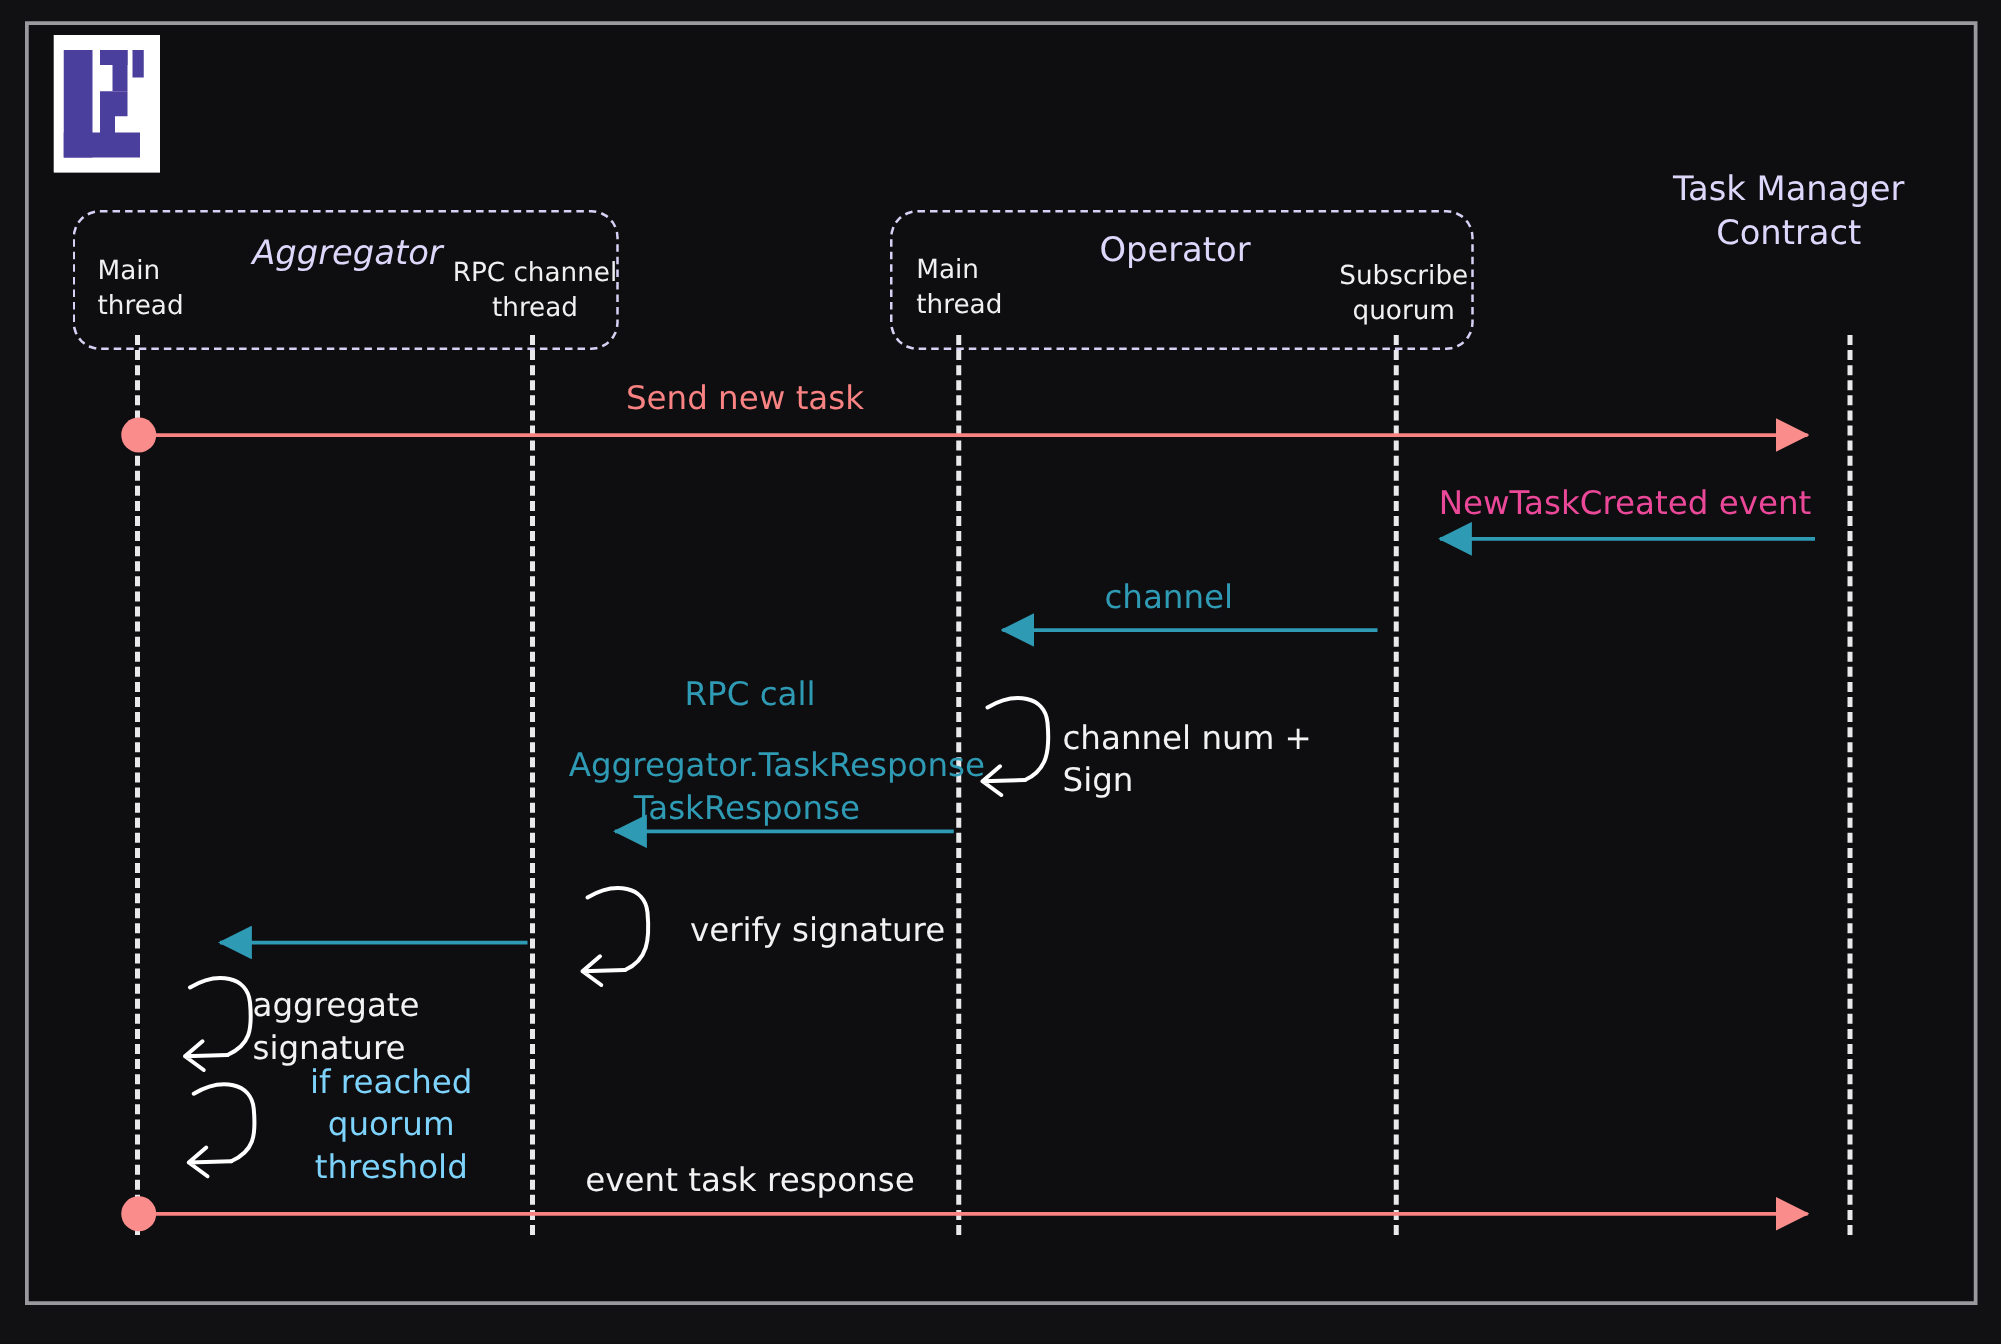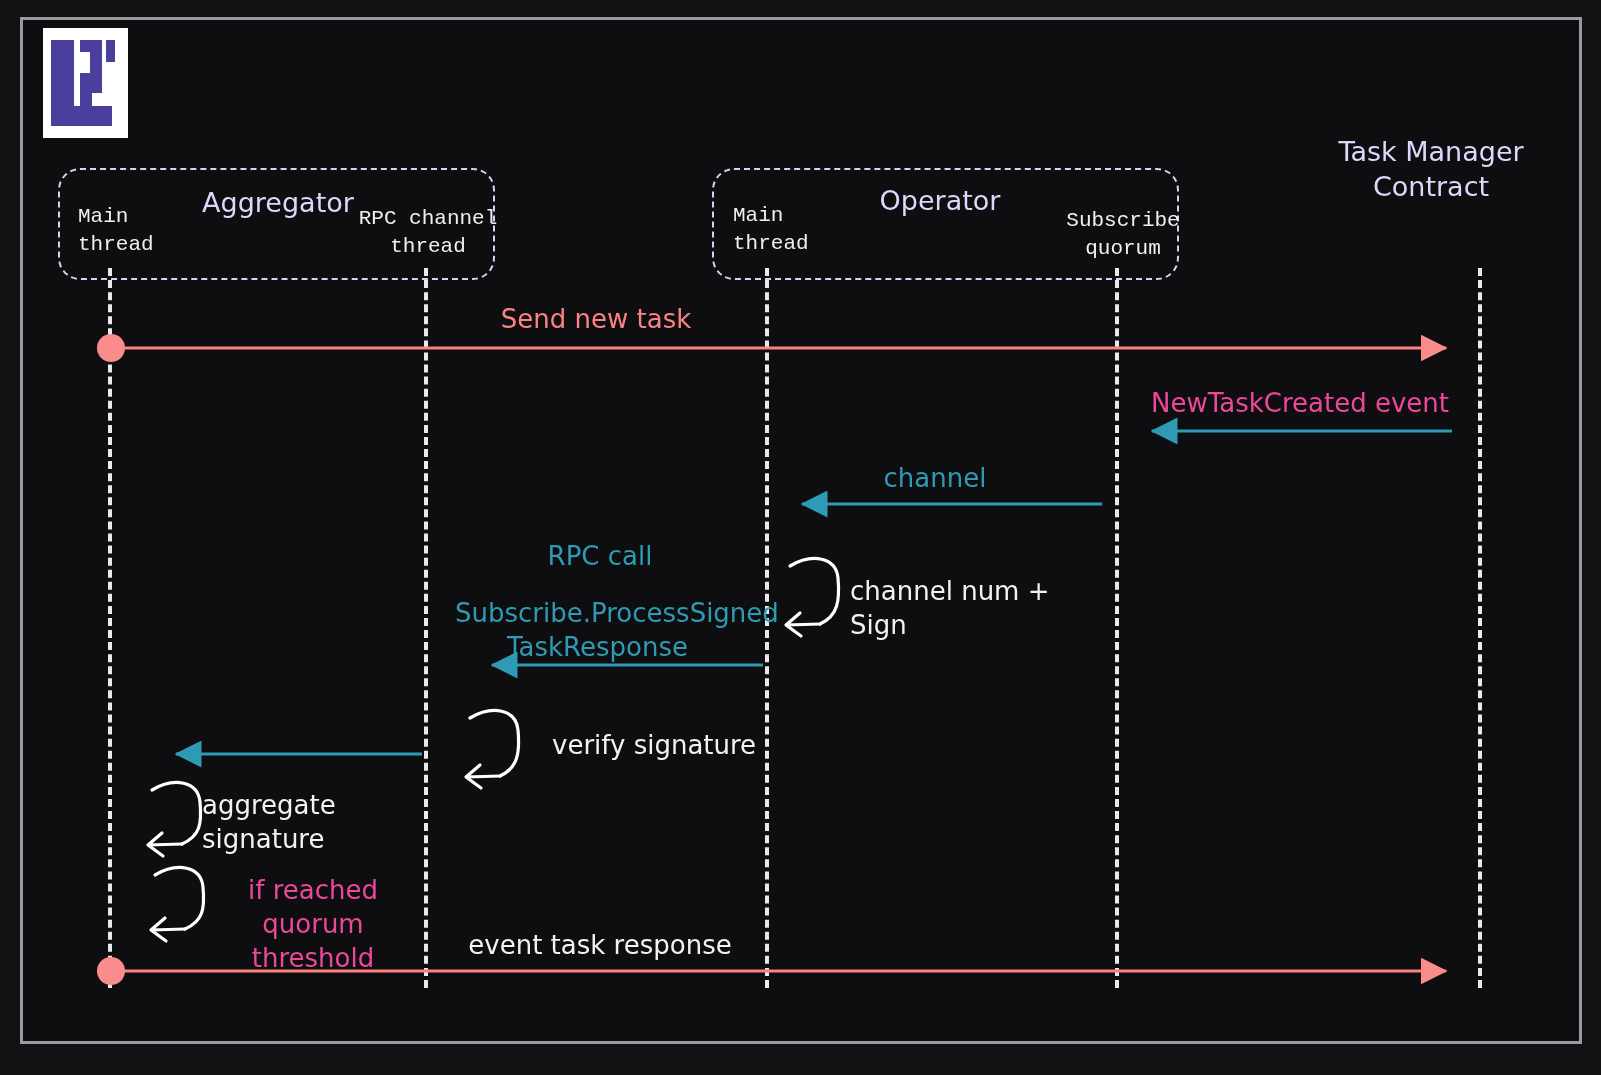--- a/index.html
+++ b/index.html
@@ -19,21 +19,20 @@
   }
   #logo svg{display:block;}
   
   .group-box{
     position:absolute;border:2.5px dashed #d7d2f5;border-radius:22px;
     box-sizing:border-box;background:transparent;
   }
   .thread-label{
     position:absolute;color:#f0f0f0;font-size:21px;line-height:1.32;
     white-space:pre-line;
-    font-family:Liberation Mono, monospace;
   }
   .actor-title{
     position:absolute;color:#ddd8fb;font-size:27px;line-height:1.28;
     text-align:center;white-space:pre-line;
   }
   
   .lifeline{
     position:absolute;width:0;border-left:4px dashed #e9e9ec;
   }
   .msg-label{
@@ -60,21 +59,21 @@
         <rect x="37" y="12" width="22" height="12"></rect>
         <rect x="47" y="12" width="12" height="33"></rect>
         <rect x="37" y="45" width="22" height="20"></rect>
         <rect x="37" y="55" width="12" height="30"></rect>
         <rect x="63" y="12" width="9" height="22"></rect>
       </g>
     </svg>
   </div>
 
   <div class="group-box" style="left:58px;top:168px;width:437px;height:112px;"></div>
-  <div class="actor-title" style="left:178px;top:186px;width:200px;">Aggregator</div>
+  <div class="actor-title" style="left:178px;top:186px;width:200px;font-style:italic;">Aggregator</div>
   <div class="thread-label" style="left:78px;top:203px;width:120px;">Main
 thread</div>
   <div class="thread-label" style="left:358px;top:205px;width:140px;text-align:center;">RPC channel
 thread</div>
 
   <div class="group-box" style="left:712px;top:168px;width:467px;height:112px;"></div>
   <div class="actor-title" style="left:855px;top:184px;width:170px;">Operator</div>
   <div class="thread-label" style="left:733px;top:202px;width:120px;">Main
 thread</div>
   <div class="thread-label" style="left:1058px;top:207px;width:130px;text-align:center;">Subscribe
@@ -148,29 +147,29 @@
   </svg>
 
   <div class="msg-label" style="left:456px;top:303px;width:280px;color:#f98282;">Send new task</div>
 
   <div class="msg-label" style="left:1140px;top:387px;width:320px;color:#ec4899;">NewTaskCreated event</div>
 
   <div class="msg-label" style="left:840px;top:462px;width:190px;color:#2f9ab4;">channel</div>
 
   <div class="msg-label" style="left:495px;top:540px;width:210px;color:#2f9ab4;">RPC call</div>
 
-  <div class="msg-label" style="left:455px;top:597px;width:285px;color:#2f9ab4;">Subscribe.ProcessSigned
+  <div class="msg-label" style="left:455px;top:597px;width:285px;color:#2f9ab4;">Aggregator.TaskResponse
 TaskResponse</div>
 
   <div class="msg-label" style="left:466px;top:929px;width:268px;color:#f2f2f2;">event task response</div>
 
   <div class="msg-label" style="left:850px;top:575px;width:230px;color:#f2f2f2;text-align:left;">channel num + Sign</div>
 
   <div class="msg-label" style="left:528px;top:729px;width:210px;color:#f2f2f2;text-align:left;margin-left:24px;">verify signature</div>
 
   <div class="msg-label" style="left:202px;top:789px;width:250px;color:#f2f2f2;text-align:left;">aggregate signature</div>
 
-  <div class="msg-label" style="left:208px;top:874px;width:210px;color:#ec4899;text-align:center;">if reached quorum
+  <div class="msg-label" style="left:208px;top:850px;width:210px;color:#7dd3fc;text-align:center;">if reached quorum
 threshold</div>
 
   <div class="dot" style="left:97px;top:334px;width:28px;height:28px;background:#fa8c8c;"></div>
   <div class="dot" style="left:97px;top:957px;width:28px;height:28px;background:#fa8c8c;"></div>
 </div>
 
 </body></html>

